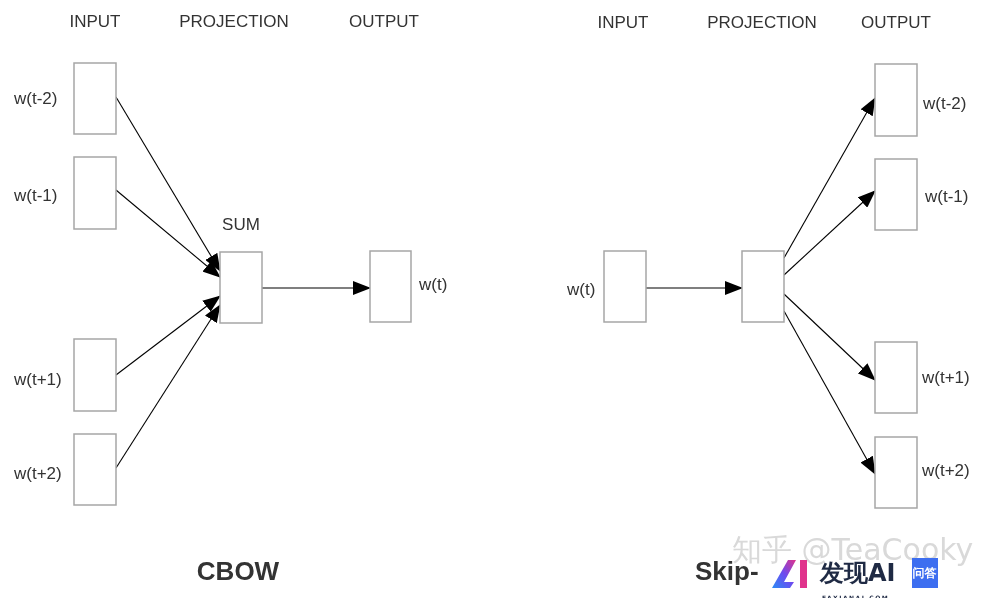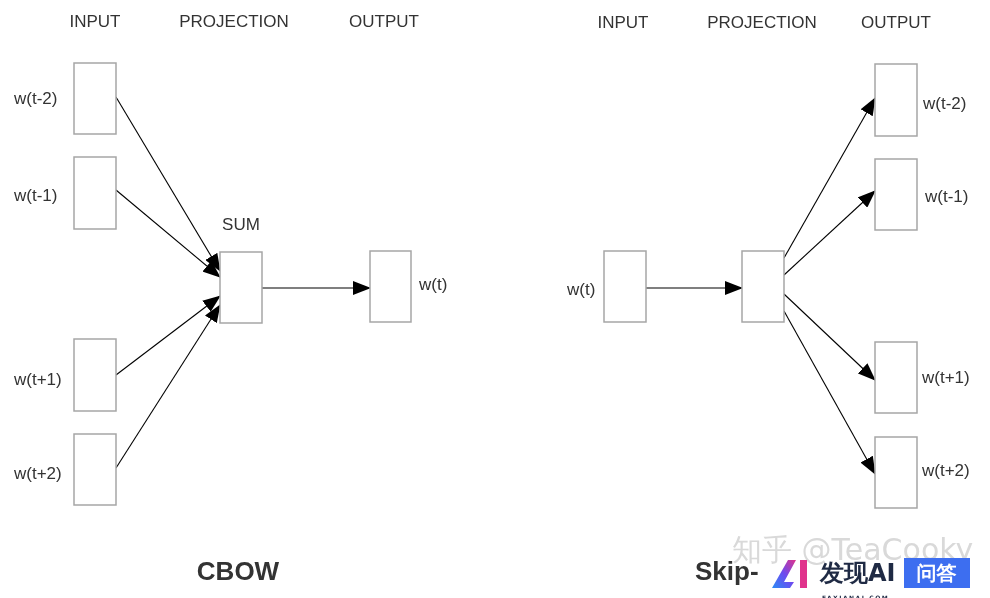--- a/index.html
+++ b/index.html
@@ -9,21 +9,21 @@
     .hdr { font-size: 17px; fill: #333333; font-family: "Liberation Sans", sans-serif; }
     .lbl { font-size: 17px; fill: #333333; font-family: "Liberation Sans", sans-serif; }
     .box { fill: #ffffff; stroke: #a6a6a6; stroke-width: 1.5; }
     .edge { stroke: #000000; stroke-width: 1.1; fill: none; }
     .caption { font-size: 26px; font-weight: bold; fill: #333333; font-family: "Liberation Sans", sans-serif; }
     .wm-text { font-size: 30px; fill: #d9d9d9; font-family: "DejaVu Sans", sans-serif; }
     .brand { position: absolute; left: 770px; top: 556px; height: 34px; display: flex; align-items: center; }
     .brand-logo { width: 42px; height: 34px; }
     .brand-name { font-family: "DejaVu Sans", sans-serif; font-weight: bold; font-size: 24px; color: #1f2a44; margin-left: 8px; line-height: 24px; position: relative; }
     .brand-sub { position: absolute; left: 2px; top: 25px; font-size: 6px; letter-spacing: 1.5px; color: #1f2a44; font-weight: bold; white-space: nowrap; }
-    .brand-qa { margin-left: 8px; background: #3d6ef0; color: #ffffff; font-family: "DejaVu Sans", sans-serif; font-size: 20px; font-weight: bold; padding: 2px 13px; line-height: 26px; }
+    .brand-qa { margin-left: 16px; background: #3d6ef0; color: #ffffff; font-family: "DejaVu Sans", sans-serif; font-size: 12px; font-weight: bold; padding: 2px 1px; line-height: 26px; }
   </style>
 </head>
 <body>
 
 <svg id="diagram" viewBox="0 0 990 598" xmlns="http://www.w3.org/2000/svg">
   <defs>
     <marker id="arrow" markerWidth="18" markerHeight="14" refX="17" refY="7" orient="auto" markerUnits="userSpaceOnUse">
       <path d="M0,0 L18,7 L0,14 z" fill="#000000"></path>
     </marker>
   </defs>

